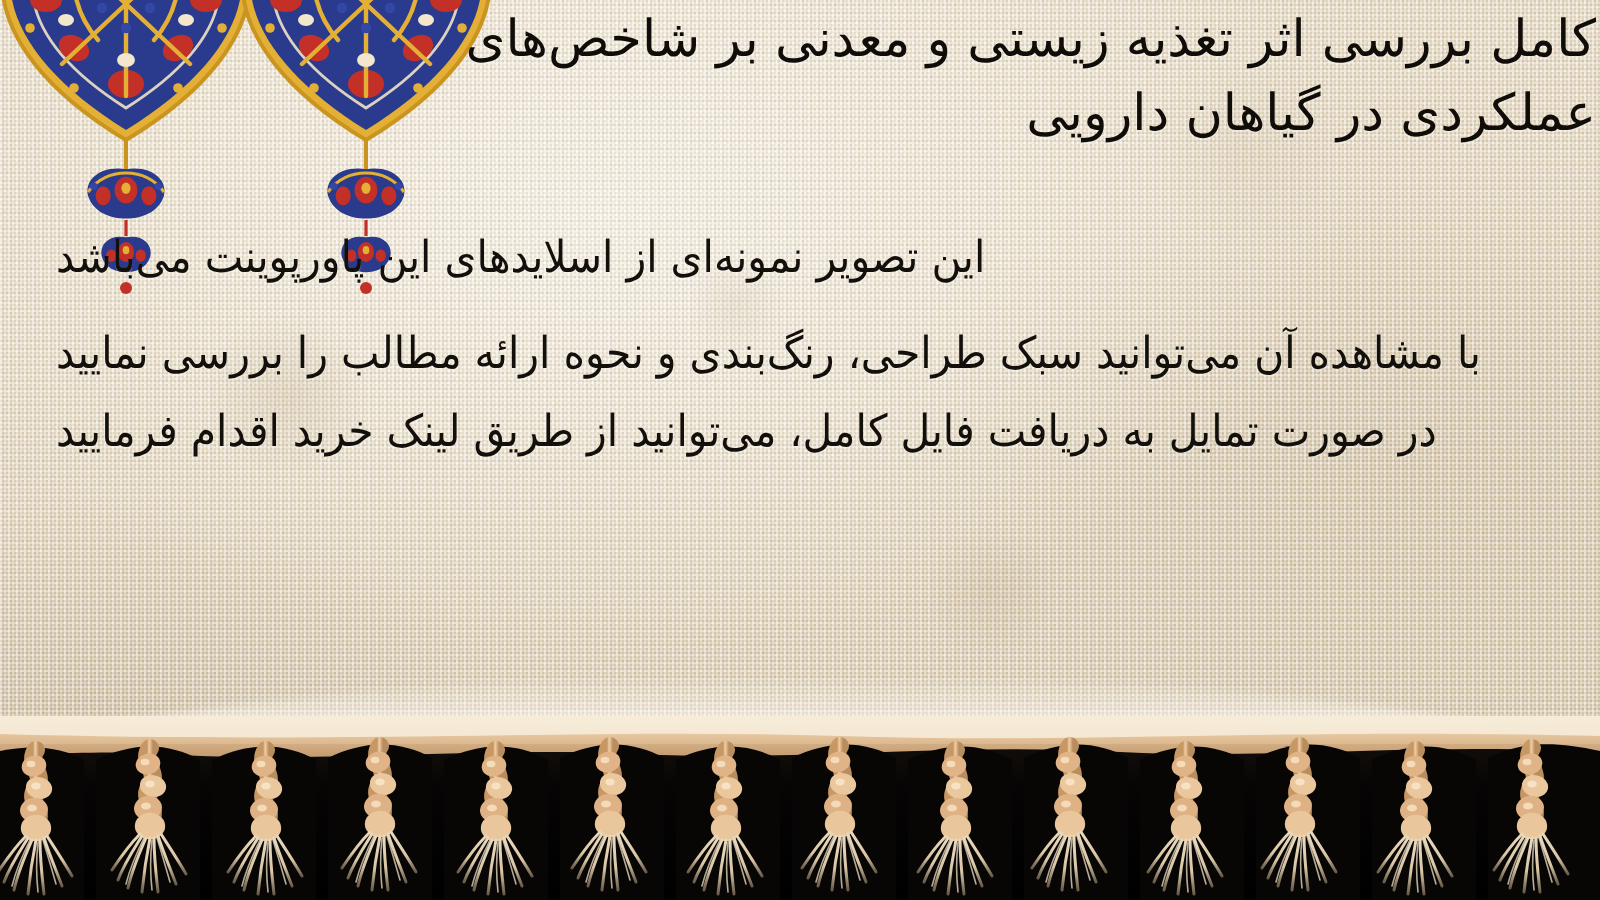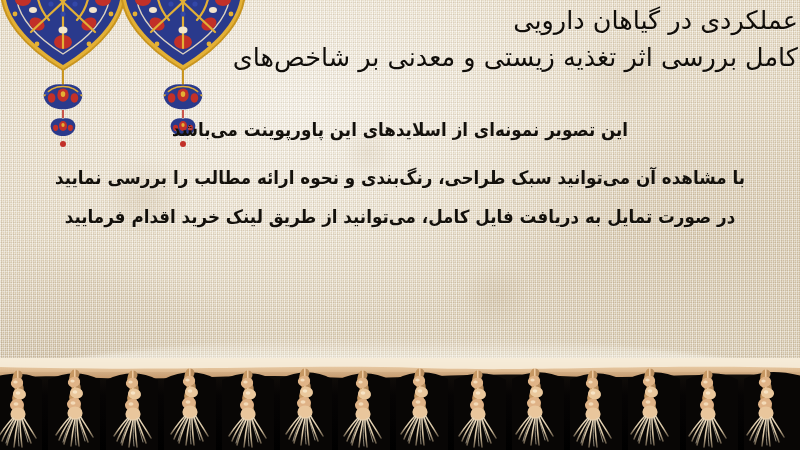--- a/index.html
+++ b/index.html
@@ -103,25 +103,25 @@
     letter-spacing: 0.1px;
     text-shadow: 0 1px 0 rgba(255,255,255,0.30);
   }
   .title-block .ln { display: block; white-space: nowrap; }
   .title-block .ln2 { text-align: right; padding-left: 2px; }
 
   .body-block {
     position: absolute;
     left: 0; right: 0;
     top: 110px;
-    text-align: center;
+    text-align: left;
     color: #13100b;
-    font-size: 18px;
+    font-size: 22px;
     line-height: 39px;
-    font-weight: 700;
+    font-weight: 400;
     text-shadow: 0 1px 0 rgba(255,255,255,0.28);
   }
   .body-block .bln { display: block; white-space: nowrap; transform: scaleX(0.93); }
   .body-block .gap { display: block; height: 9px; }
 
   
   .fringe-zone {
     position: absolute;
     left: 0;
     top: 358px;
@@ -254,22 +254,22 @@
         <line x1="183" y1="144" x2="183" y2="152" stroke="#c23028" stroke-width="1.6"></line>
         <g transform="translate(183,160) scale(0.92)">
             <use href="#pendant-small"></use>
           </g>
         <circle cx="183" cy="178" r="3" fill="#c23028"></circle>
       </g>
     </svg>
   </div>
 
   <div class="title-block">
+    <span class="ln ln1">کامل بررسی اثر تغذیه زیستی و معدنی بر شاخص‌های</span>
     <span class="ln ln2">عملکردی در گیاهان دارویی</span>
-    <span class="ln ln1">کامل بررسی اثر تغذیه زیستی و معدنی بر شاخص‌های</span>
   </div>
 
   <div class="body-block">
     <span class="bln">این تصویر نمونه‌ای از اسلایدهای این پاورپوینت می‌باشد</span>
     <span class="gap"></span>
     <span class="bln">با مشاهده آن می‌توانید سبک طراحی، رنگ‌بندی و نحوه ارائه مطالب را بررسی نمایید</span>
     <span class="bln">در صورت تمایل به دریافت فایل کامل، می‌توانید از طریق لینک خرید اقدام فرمایید</span>
   </div>
 
   <div class="fringe-zone">

